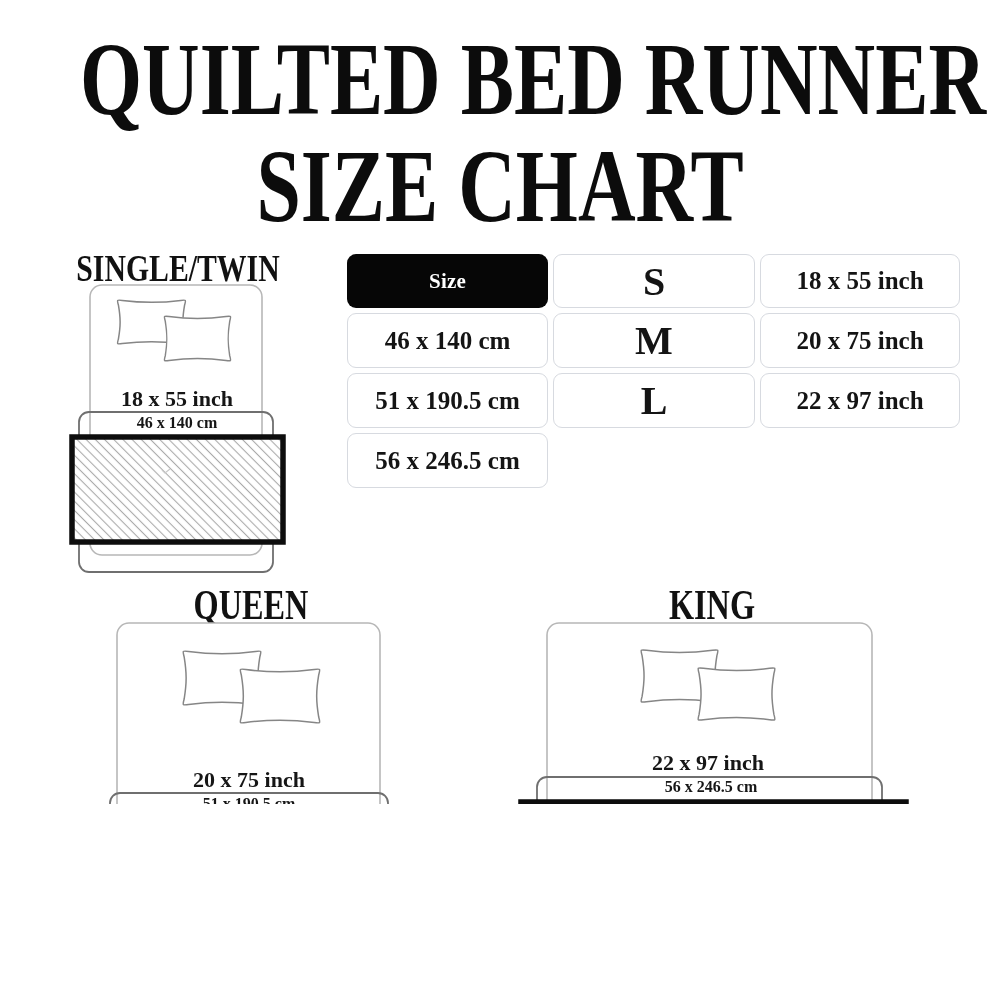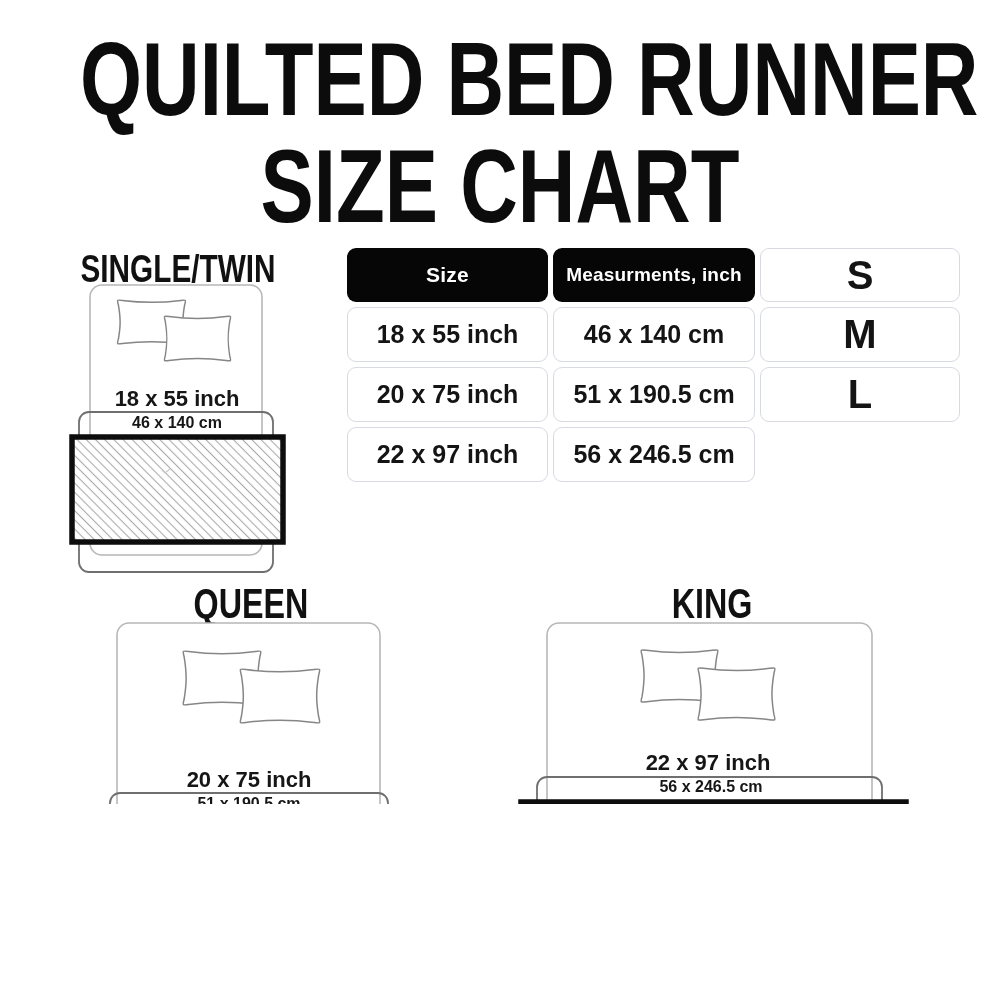--- a/index.html
+++ b/index.html
@@ -1,29 +1,29 @@
 <!DOCTYPE html>
 <html><head>
 <meta charset="utf-8">
 <style>
   html,body { margin:0; padding:0; background:#ffffff; }
   .page {
     position:relative; width:1000px; height:804px; background:#ffffff;
-    font-family:Liberation Sans, sans-serif; color:#121212; overflow:hidden;
+    font-family:Liberation Serif, serif; color:#121212; overflow:hidden;
   }
   
   .title {
     position:absolute; left:0; top:26px; width:1000px; text-align:center;
     font-weight:700; font-size:95px; line-height:1.02; color:#0c0c0c;
     transform:scale(0.84,1.10); transform-origin:50% 0; letter-spacing:0px;
     white-space:nowrap;
   }
   
   .size-table {
-    position:absolute; left:347px; top:248px;
+    position:absolute; left:347px; top:254px;
     display:grid;
     grid-template-columns:201px 202px 200px;
     grid-template-rows:54px 55px 55px 55px;
     column-gap:5px; row-gap:5px;
   }
   .th {
     background:#060606; color:#ffffff; border-radius:9px;
     display:flex; align-items:center; justify-content:center;
     font-weight:700; font-size:19px; letter-spacing:0.2px;
   }
@@ -79,21 +79,20 @@
     <rect class="runner-bg" x="12" y="157" width="211" height="105"></rect>
     <rect class="runner-border" x="12" y="157" width="211" height="105" fill="url(#hatchS)"></rect>
     <path class="qmark" d="M102,190 l3,3 l5,-4"></path>
   </svg>
 
   <div class="dim inch" style="left:177px; top:386px;">18 x 55 inch</div>
   <div class="dim cm" style="left:177px; top:414px;">46 x 140 cm</div>
 
   <div class="size-table">
     <div class="th first">Size</div>
-    <div class="th">Measurments, inch</div>
 
     <div class="td size">S</div>
     <div class="td val">18 x 55 inch</div>
     <div class="td val">46 x 140 cm</div>
 
     <div class="td size">M</div>
     <div class="td val">20 x 75 inch</div>
     <div class="td val">51 x 190.5 cm</div>
 
     <div class="td size">L</div>

